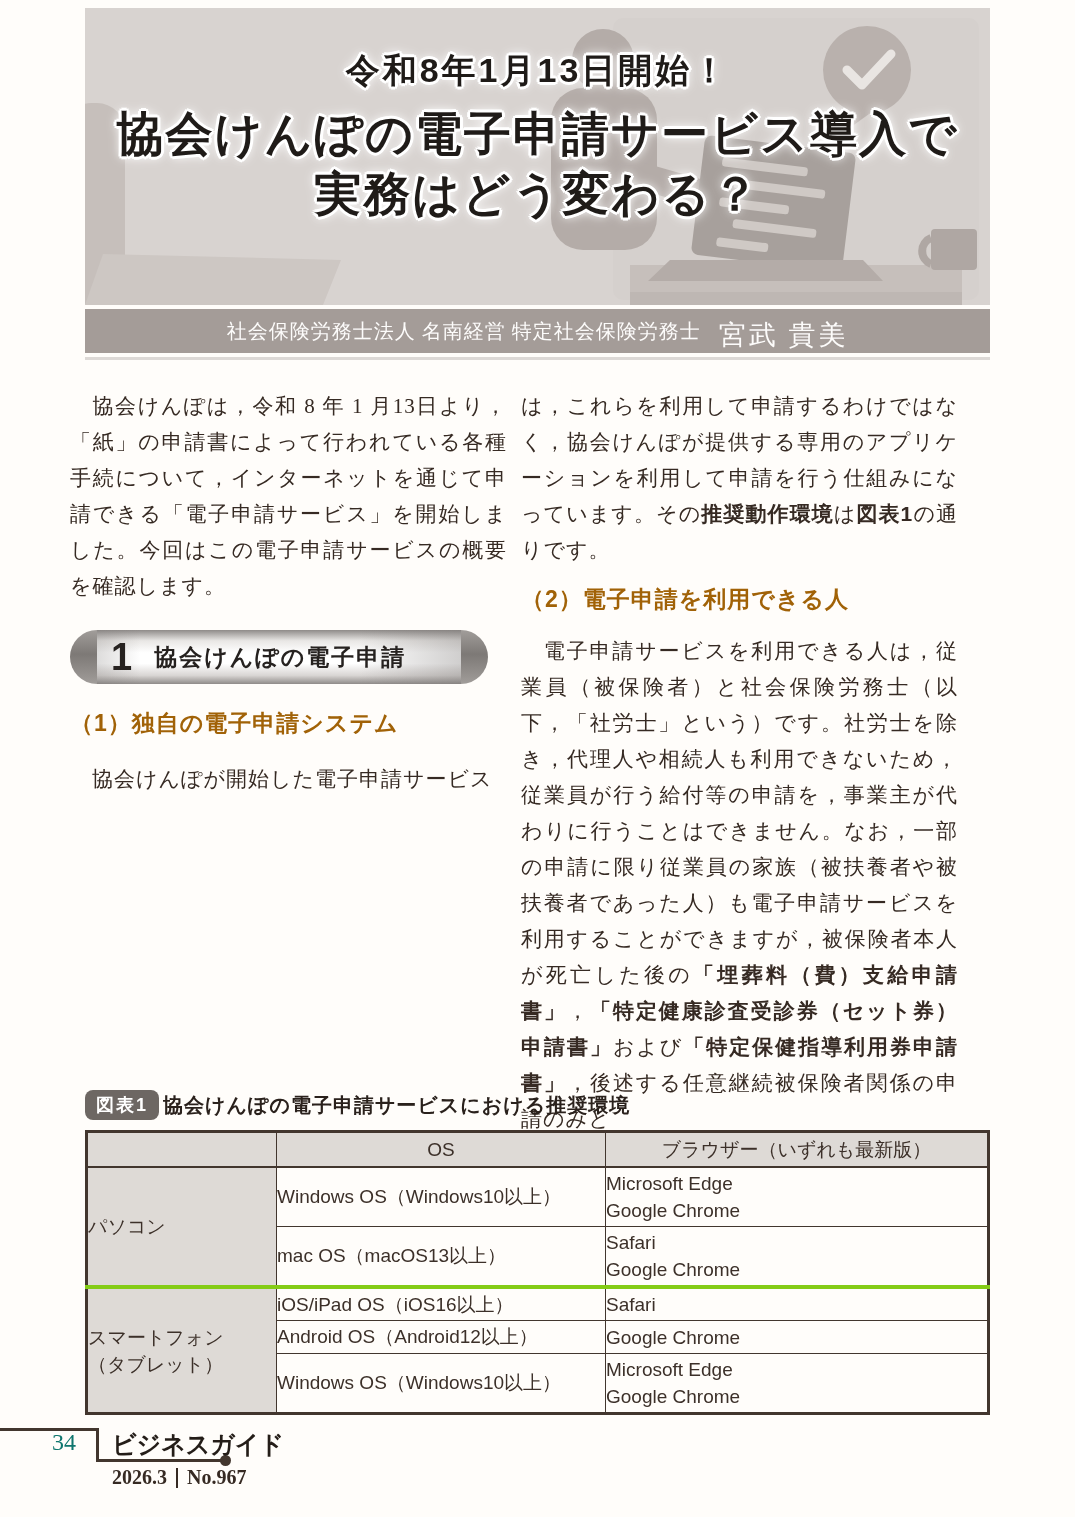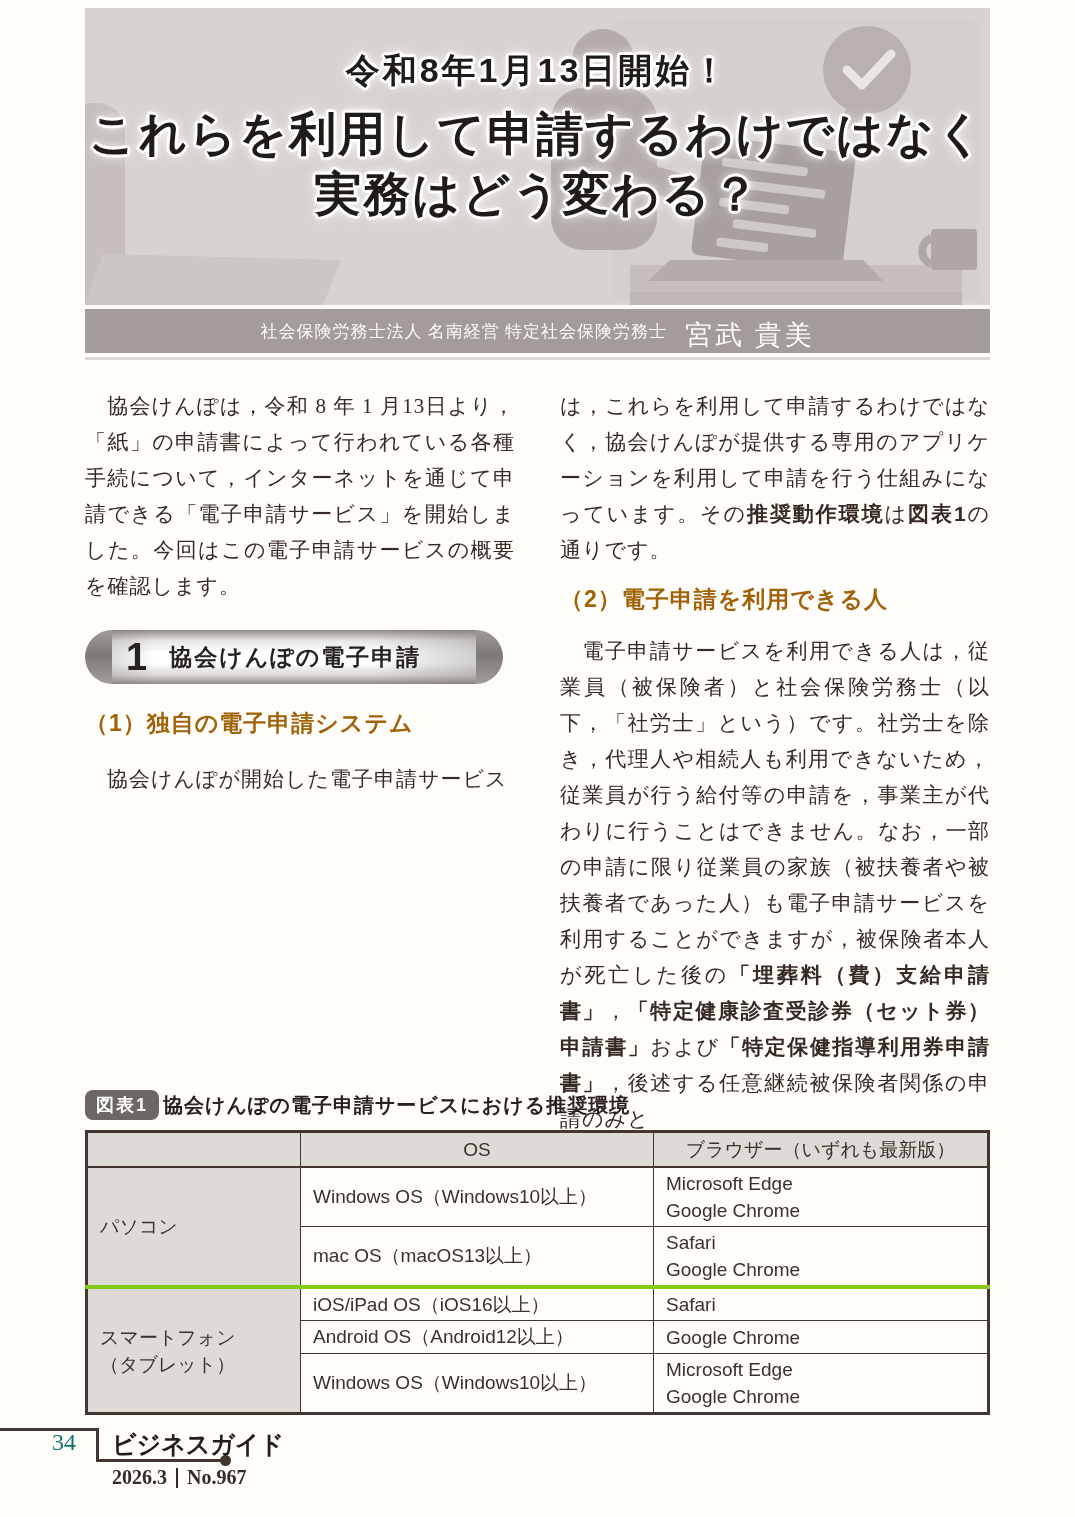--- a/index.html
+++ b/index.html
@@ -30,27 +30,27 @@
   }
   .title-kicker{font-size:34px;letter-spacing:3px;margin-bottom:10px;}
   .title-main{font-size:47px;letter-spacing:2px;line-height:60px;}
   
   .author-bar{
     position:absolute;left:85px;top:309px;width:905px;height:44px;
     background:#a49c98;color:#fdfcfb;
     display:flex;align-items:center;justify-content:center;
     font-family:"Liberation Serif","DejaVu Serif",serif;
   }
-  .author-org{font-size:17px;letter-spacing:1px;}
+  .author-org{font-size:20px;letter-spacing:1px;}
   .author-name{font-size:27px;margin-left:18px;letter-spacing:3px;margin-top:8px;}
   .author-underline{position:absolute;left:85px;top:357px;width:905px;height:3px;background:#ddd9d6;}
   
   .columns{
-    position:absolute;left:85px;top:388px;width:905px;
-    display:flex;gap:45px;
+    position:absolute;left:70px;top:388px;width:905px;
+    display:flex;gap:14px;
   }
   .col{width:437px;}
   p.body{
     margin:0;font-size:21px;line-height:36px;letter-spacing:1px;
     text-align:justify;color:#362a23;
   }
   p.intro{margin-bottom:26px;}
   .gothic-bold{font-family:"Liberation Sans","DejaVu Sans",sans-serif;font-weight:bold;}
   .serif-bold{font-weight:bold;}
   
@@ -98,21 +98,21 @@
   .figure-title{
     font-family:"Liberation Sans","DejaVu Sans",sans-serif;font-weight:bold;
     font-size:20px;color:#2a211c;margin-left:4px;letter-spacing:1px;
   }
   table.env{
     width:905px;border-collapse:collapse;
     font-family:"Liberation Sans","DejaVu Sans",sans-serif;
     font-size:19px;color:#3c3029;
     border:3px solid #42362e;
   }
-  table.env th,table.env td{border:1px solid #42362e;padding:2px 12px;}
+  table.env th,table.env td{border:1px solid #42362e;padding:2px 0;}
   table.env th{background:#dedad6;font-weight:normal;text-align:center;height:29px;}
   td.group-cell{background:#dedad6;white-space:pre-line;line-height:27px;width:188px;}
   td.os-cell{width:328px;background:#fffdfa;}
   td.browser-cell{background:#fffdfa;white-space:pre-line;line-height:27px;}
   tr.thick-top td{border-top:4px solid #84cc16;}
   table.env tr{height:33px;}
   table.env tr.tall{height:56px;}
   tr.head-row th{border-bottom:2px solid #42362e;}
   
   .footer-rule-top{position:absolute;left:0;top:1428px;width:99px;height:3px;background:#42362e;}
@@ -172,21 +172,21 @@
         <path d="M762 62 l15 15 l29 -31" stroke="#e9e5e2" stroke-width="9" fill="none" stroke-linecap="round" stroke-linejoin="round"></path>
       </g>
 
       <g>
         <rect x="846" y="221" width="46" height="41" rx="4" fill="#afa7a3"></rect>
         <path d="M846 230 a14 14 0 0 0 0 26" stroke="#afa7a3" stroke-width="8" fill="none"></path>
       </g>
     </svg>
     <div class="title-block">
       <div class="title-kicker">令和8年1月13日開始！</div>
-      <div class="title-main">これらを利用して申請するわけではなく</div>
+      <div class="title-main">協会けんぽの電子申請サービス導入で</div>
       <div class="title-main">実務はどう変わる？</div>
     </div>
   </div>
 
   <div class="author-bar">
     <span class="author-org">社会保険労務士法人 名南経営 特定社会保険労務士</span>
     <span class="author-name">宮武 貴美</span>
   </div>
   <div class="author-underline"></div>
 

